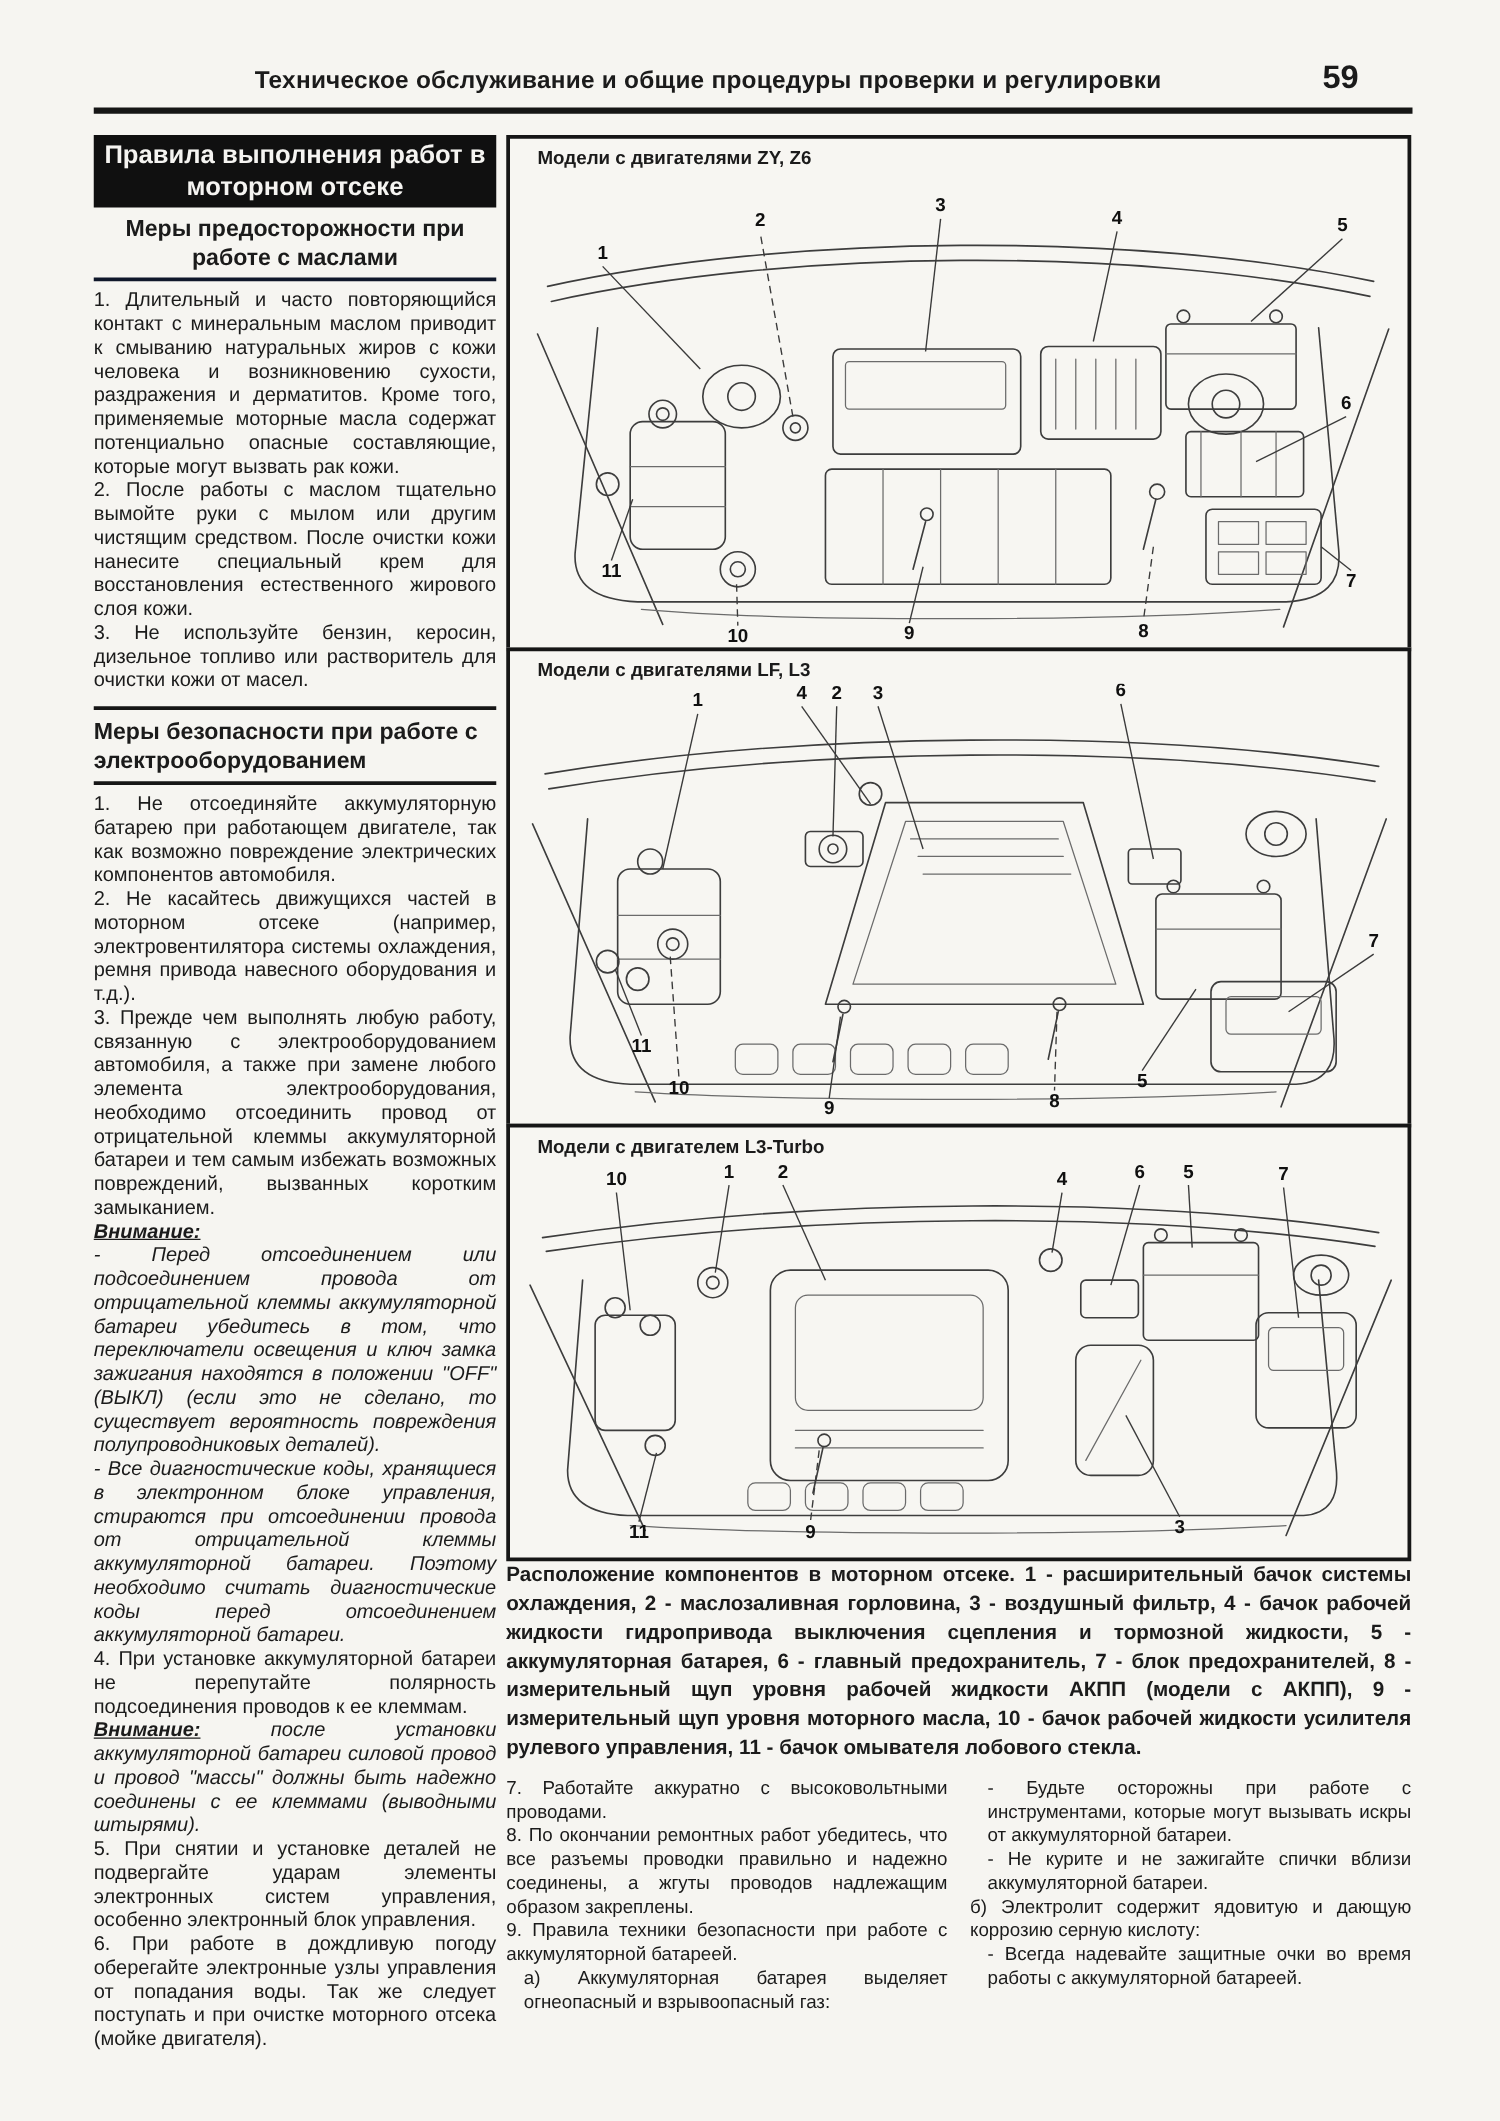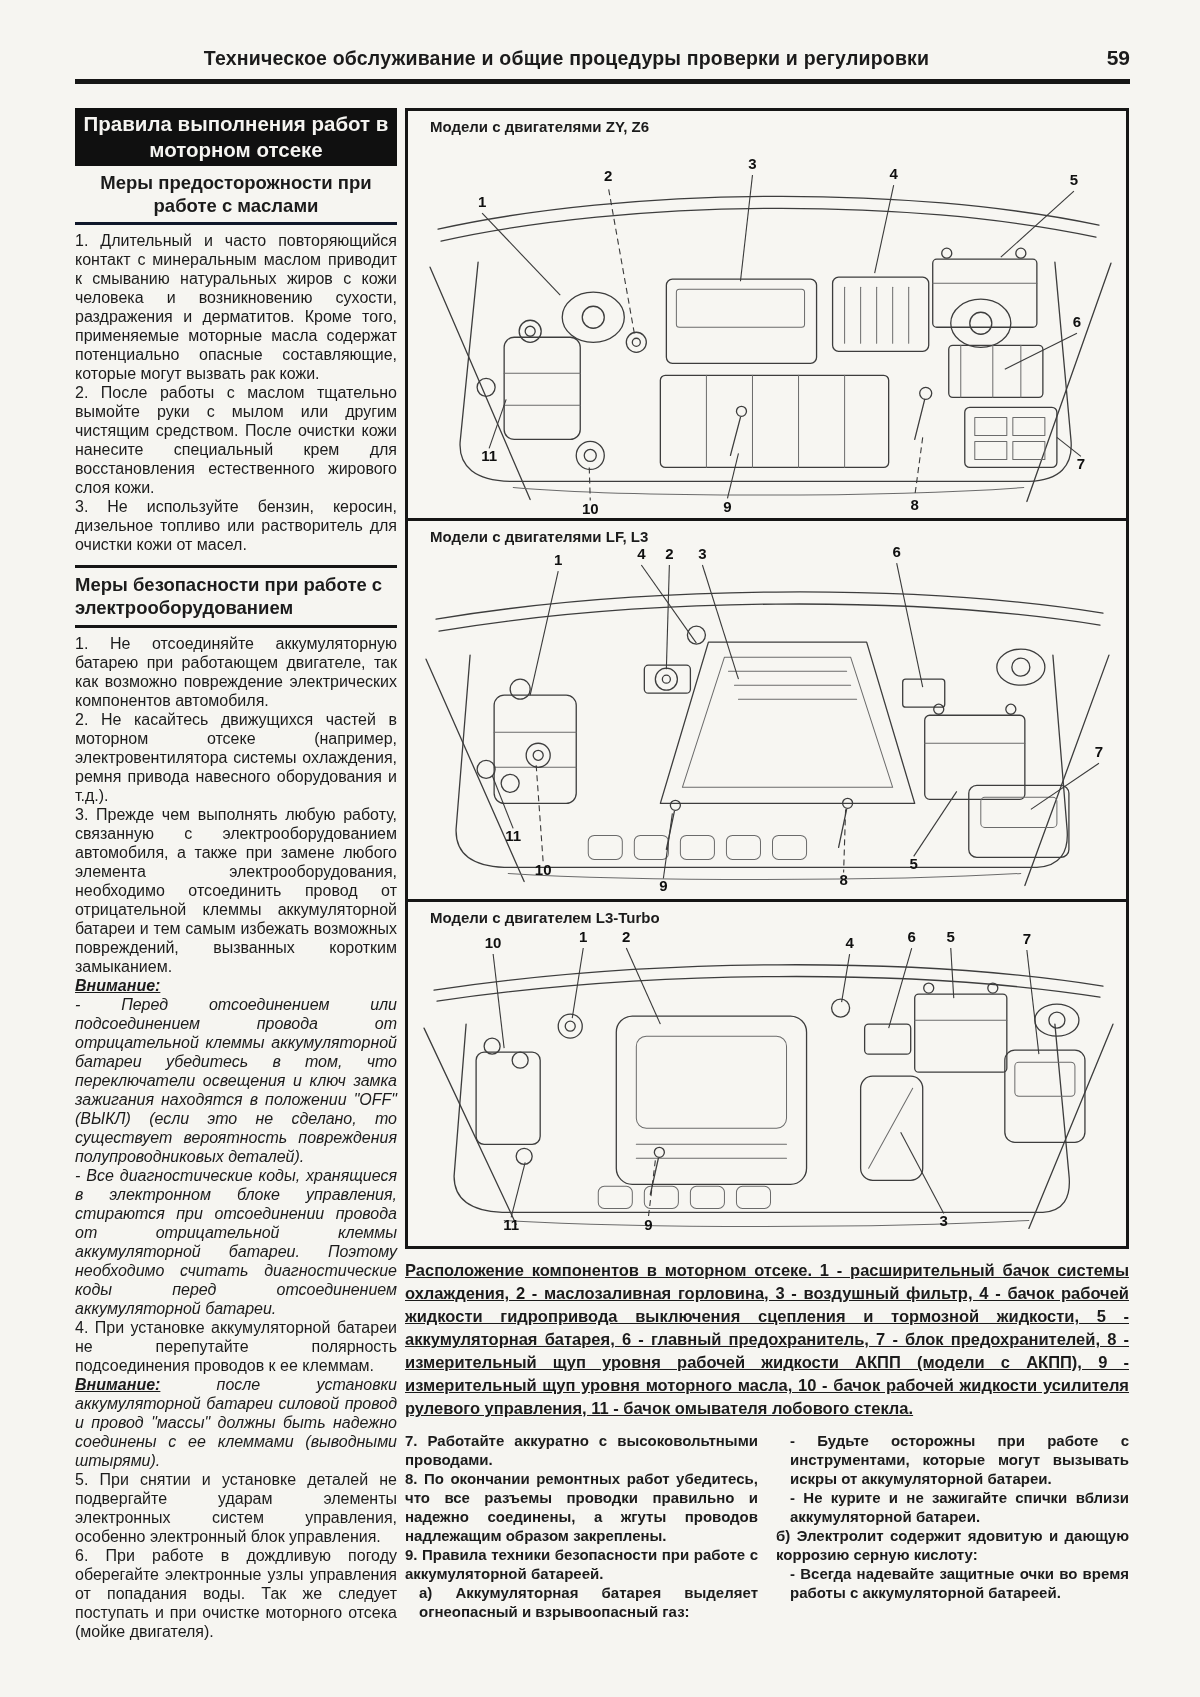--- a/index.html
+++ b/index.html
@@ -2,21 +2,21 @@
 <html><head>
 <meta charset="utf-8">
 <style>
   html,body{margin:0;padding:0;background:#d8d6d2;}
   .page{position:relative;width:1200px;height:1697px;margin:0 auto;background:#f6f5f1;
         font-family:"Liberation Sans",sans-serif;color:#1b1b1b;overflow:hidden;}
   
   .header{position:absolute;left:75px;top:46px;width:1055px;display:flex;align-items:baseline;
           border-bottom:5px solid #161616;padding-bottom:9px;}
   .header .t{flex:1;text-align:center;font-weight:bold;font-size:19.5px;letter-spacing:.2px;}
-  .header .n{width:72px;text-align:right;font-weight:bold;font-size:21px;}
+  .header .n{width:72px;text-align:left;font-weight:bold;font-size:26px;}
   
   .leftcol{position:absolute;left:75px;top:108px;width:322px;}
   .boxtitle{background:#101010;color:#f5f4f1;font-weight:bold;font-size:20.5px;line-height:26px;
             text-align:center;padding:3px 2px;}
   .h-oils{font-weight:bold;font-size:18.5px;line-height:23px;text-align:center;margin-top:5px;
           padding-bottom:5px;border-bottom:3px solid #0f172a;}
   .h-elec{font-weight:bold;font-size:18.5px;line-height:23px;text-align:left;margin-top:11px;
           padding:5px 0 6px;border-top:3px solid #161616;border-bottom:3px solid #161616;}
   .tbody{margin-top:6px;}
   .tbody p{margin:0;font-size:16px;line-height:19px;text-align:justify;}
@@ -28,23 +28,23 @@
   .panel{border:3px solid #161616;position:relative;background:#f7f6f2;}
   .panel + .panel{margin-top:-3px;}
   .ptitle{font-weight:bold;font-size:15px;line-height:19px;padding:6px 0 1px 22px;}
   .panel svg{display:block;width:100%;}
   .art{stroke:#3d3d3d;fill:none;stroke-width:1.3;stroke-linecap:round;stroke-linejoin:round;}
   .art .g2{stroke:#6b6b6b;stroke-width:1;}
   .leader{stroke:#3a3a3a;stroke-width:1.1;fill:none;}
   .dash{stroke-dasharray:6 4;}
   .co{font-family:"Liberation Sans",sans-serif;font-weight:bold;font-size:15px;fill:#101010;text-anchor:middle;stroke:none;}
   
-  .caption{margin-top:10px;font-weight:bold;font-size:16.5px;line-height:23px;text-align:justify;text-decoration:underline;}
+  .caption{margin-top:0;font-weight:bold;font-size:16.5px;line-height:23px;text-align:justify;}
   .bcols{margin-top:11px;display:flex;gap:18px;}
-  .bcols .col{flex:1;min-width:0;font-weight:bold;}
+  .bcols .col{flex:1;min-width:0;}
   .bcols p{margin:0;font-size:15px;line-height:19px;text-align:justify;}
   .ind{margin-left:14px !important;}
 </style>
 </head>
 <body>
 
 <div class="page">
 
   <div class="header">
     <div class="t">Техническое обслуживание и общие процедуры проверки и регулировки</div>

